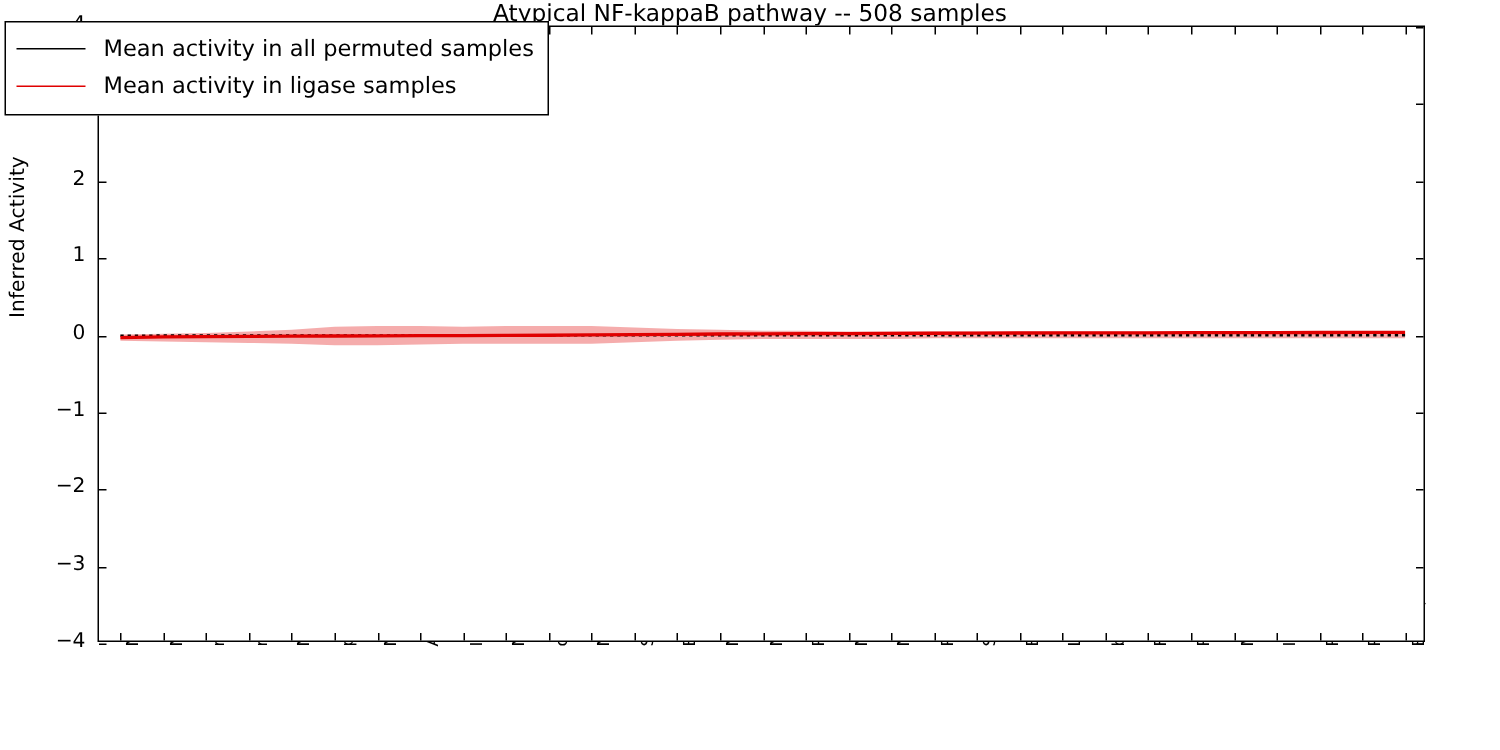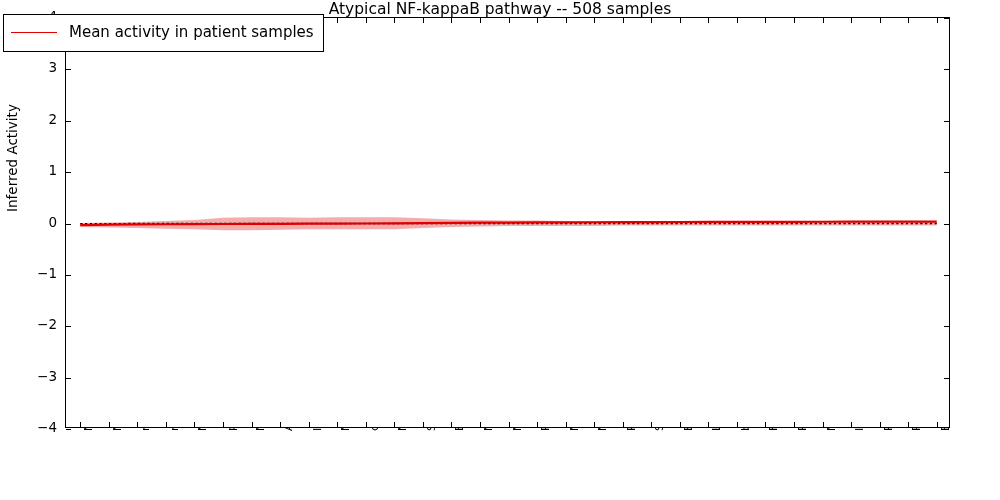--- a/index.html
+++ b/index.html
@@ -209,18 +209,22 @@
       <svg id="data-svg" width="885" height="411" viewBox="0 0 885 411">
           <polygon points="14.274193548387096,204.98625 42.82258064516129,204.47250000000003 71.37096774193549,203.95874999999998 99.91935483870968,202.93125 128.46774193548387,201.90374999999997 157.01612903225808,199.84875 185.56451612903226,199.335 214.11290322580646,199.335 242.6612903225806,199.84875 271.2096774193548,199.335 299.758064516129,199.335 328.30645161290323,199.335 356.8548387096774,200.3625 385.4032258064516,201.39 413.9516129032258,201.90374999999997 442.5,202.41750000000002 471.04838709677415,202.41750000000002 499.5967741935484,202.93125 528.1451612903226,202.93125 556.6935483870968,202.93125 585.241935483871,202.93125 613.7903225806452,202.93125 642.3387096774194,202.93125 670.8870967741935,202.93125 699.4354838709677,202.93125 727.983870967742,202.93125 756.5322580645161,202.93125 785.0806451612904,202.93125 813.6290322580645,202.93125 842.1774193548388,202.93125 870.7258064516129,202.93125 870.7258064516129,207.555 842.1774193548388,207.555 813.6290322580645,207.555 785.0806451612904,207.555 756.5322580645161,207.555 727.983870967742,207.555 699.4354838709677,207.555 670.8870967741935,207.555 642.3387096774194,207.555 613.7903225806452,207.555 585.241935483871,207.555 556.6935483870968,207.555 528.1451612903226,208.06875 499.5967741935484,208.06875 471.04838709677415,208.06875 442.5,208.06875 413.9516129032258,208.5825 385.4032258064516,209.09625 356.8548387096774,210.12375 328.30645161290323,211.15125 299.758064516129,211.15125 271.2096774193548,211.15125 242.6612903225806,211.15125 214.11290322580646,211.665 185.56451612903226,212.17875 157.01612903225808,212.17875 128.46774193548387,211.15125 99.91935483870968,210.63750000000002 71.37096774193549,210.12375 42.82258064516129,209.61 14.274193548387096,209.09625" fill="#f08080" fill-opacity="0.65" stroke="none"></polygon>
           <polyline points="14.274193548387096,205.756875 42.82258064516129,205.7055 71.37096774193549,205.654125 99.91935483870968,205.654125 128.46774193548387,205.60275 157.01612903225808,205.60275 185.56451612903226,205.60275 214.11290322580646,205.551375 242.6612903225806,205.551375 271.2096774193548,205.551375 299.758064516129,205.5 328.30645161290323,205.5 356.8548387096774,205.5 385.4032258064516,205.5 413.9516129032258,205.5 442.5,205.5 471.04838709677415,205.5 499.5967741935484,205.5 528.1451612903226,205.5 556.6935483870968,205.5 585.241935483871,205.5 613.7903225806452,205.5 642.3387096774194,205.5 670.8870967741935,205.5 699.4354838709677,205.5 727.983870967742,205.5 756.5322580645161,205.5 785.0806451612904,205.5 813.6290322580645,205.5 842.1774193548388,205.5 870.7258064516129,205.5" fill="none" stroke="#000000" stroke-width="1.6" stroke-dasharray="2.2,2.6"></polyline>
           <polyline points="14.274193548387096,207.04125 42.82258064516129,206.63025 71.37096774193549,206.42475 99.91935483870968,206.270625 128.46774193548387,206.1165 157.01612903225808,206.01375 185.56451612903226,205.911 214.11290322580646,205.80825 242.6612903225806,205.7055 271.2096774193548,205.60275 299.758064516129,205.5 328.30645161290323,205.29450000000003 356.8548387096774,205.089 385.4032258064516,204.88350000000003 413.9516129032258,204.678 442.5,204.57525 471.04838709677415,204.47250000000003 499.5967741935484,204.36974999999998 528.1451612903226,204.267 556.6935483870968,204.16425 585.241935483871,204.06150000000002 613.7903225806452,204.01012500000002 642.3387096774194,203.95874999999998 670.8870967741935,203.907375 699.4354838709677,203.856 727.983870967742,203.804625 756.5322580645161,203.75325 785.0806451612904,203.701875 813.6290322580645,203.65050000000002 842.1774193548388,203.59912500000002 870.7258064516129,203.54774999999998" fill="none" stroke="#e00000" stroke-width="2.2"></polyline>
         </svg>
     </div>
   </div>
 
   <div id="legend">
       <div class="legend-row">
+        <span class="legend-swatch black"></span>
+        <span class="legend-text">Mean activity in all permuted samples</span>
+      </div>
+      <div class="legend-row">
         <span class="legend-swatch red"></span>
-        <span class="legend-text">Mean activity in patient samples</span>
+        <span class="legend-text">Mean activity in ligase samples</span>
       </div>
     </div>
 
 </div>
 
 </body></html>

